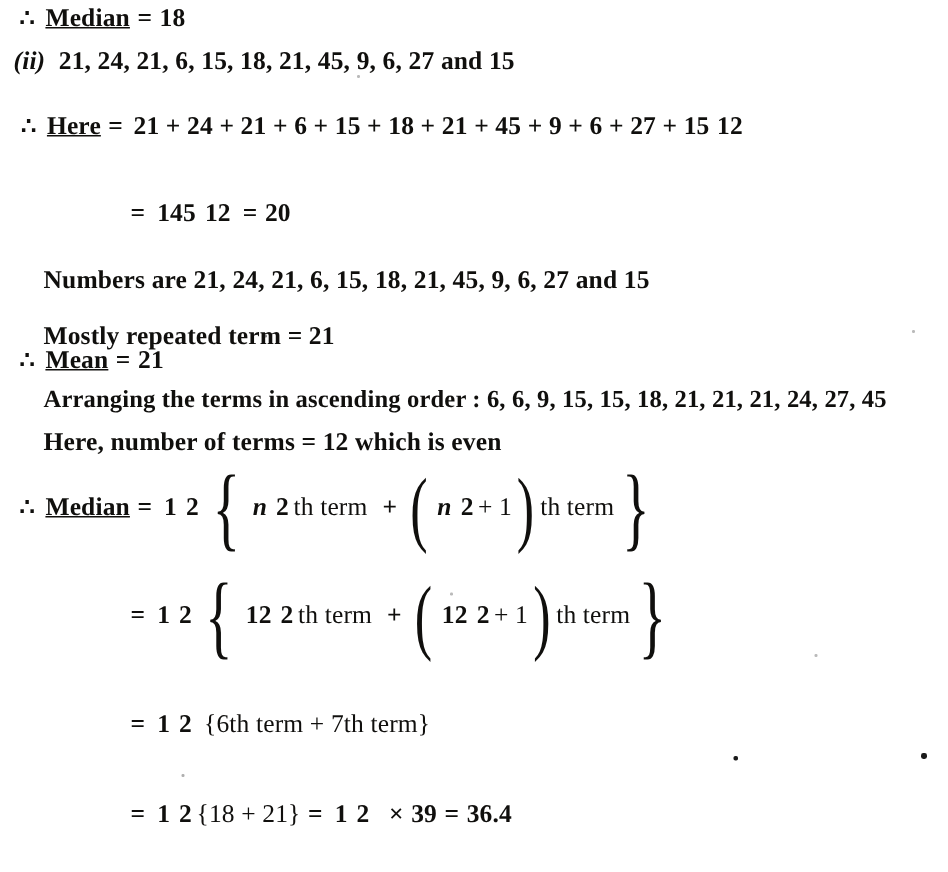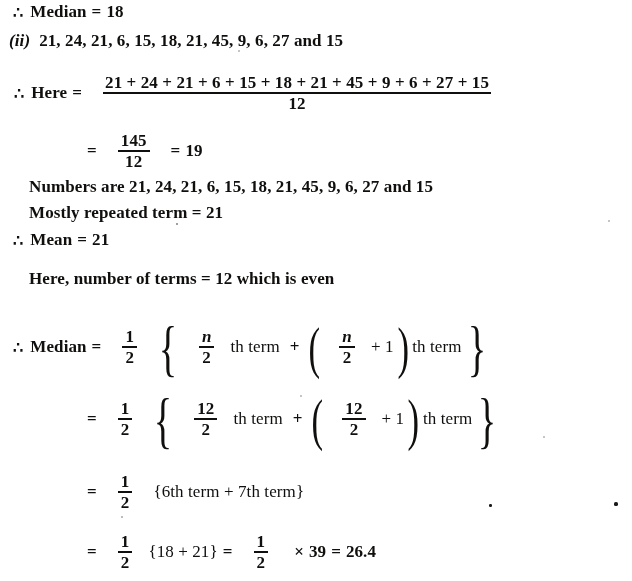--- a/index.html
+++ b/index.html
@@ -34,40 +34,41 @@
     letter-spacing: 0.1px;
   }
 
   .tf {           
     font-weight: bold;
     font-size: 16px;
     margin-right: 7px;
   }
   .lbl {
     font-weight: bold;
+    text-decoration: underline;
   }
   .eq {
     margin: 0 5px;
     font-weight: bold;
   }
   .txt {
     font-weight: normal;
   }
   .ital {
     font-style: italic;
   }
 
   
   .frac {
     display: inline-flex;
-    flex-direction: column;
+    flex-direction: row;
     align-items: center;
     justify-content: flex-start;
     vertical-align: middle;
-    margin: 0 16px;
+    margin: 0 0;
     line-height: 1.02;
   }
   .frac .num,
   .frac .den {
     display: block;
     padding: 0 3px;
     font-weight: bold;
     text-align: center;
   }
   .frac .bar {
@@ -140,40 +141,43 @@
   </div>
 
   <div class="line" style="left:82px; top:132px;">
     <span class="eq">=</span>
     <span class="frac">
       <span class="num">145</span>
       <span class="bar"></span>
       <span class="den">12</span>
     </span>
     <span class="eq">=</span>
-    <span>19</span>
+    <span>20</span>
   </div>
 
   <div class="line" style="left:29px; top:177px;">
     <span>Numbers are 21, 24, 21, 6, 15, 18, 21, 45, 9, 6, 27 and 15</span>
   </div>
 
-  <div class="line" style="left:29px; top:203px;">
+  <div class="line" style="left:29px; top:214px;">
     <span>Mostly repeated term = 21</span>
   </div>
 
   <div class="line" style="left:13px; top:230px;">
     <span class="tf">∴</span>
     <span class="lbl">Mean</span>
     <span class="eq">=</span>
     <span>21</span>
   </div>
 
-
-  <div class="line" style="left:29px; top:269px;">
+  <div class="line" style="left:29px; top:256px; font-size:16.4px;">
+    <span>Arranging the terms in ascending order : 6, 6, 9, 15, 15, 18, 21, 21, 21, 24, 27, 45</span>
+  </div>
+
+  <div class="line" style="left:29px; top:285px;">
     <span>Here, number of terms = 12 which is even</span>
   </div>
 
   <div class="line" style="left:13px; top:328px;">
     <span class="tf">∴</span>
     <span class="lbl">Median</span>
     <span class="eq">=</span>
     <span class="frac">
       <span class="num">1</span>
       <span class="bar"></span>
@@ -250,21 +254,21 @@
     <span class="eq">=</span>
     <span class="frac">
       <span class="num">1</span>
       <span class="bar"></span>
       <span class="den">2</span>
     </span>
     <span class="sp"></span>
     <span class="eq">×</span>
     <span>39</span>
     <span class="eq">=</span>
-    <span>26.4</span>
+    <span>36.4</span>
   </div>
 
   <div class="speck" style="left:489px; top:504px; width:3px; height:3px;"></div>
   <div class="speck" style="left:614px; top:502px; width:4px; height:4px;"></div>
   <div class="speck" style="left:176px; top:223px; width:2px; height:2px; opacity:.5;"></div>
   <div class="speck" style="left:121px; top:516px; width:2px; height:2px; opacity:.35;"></div>
   <div class="speck" style="left:238px; top:50px; width:2px; height:2px; opacity:.3;"></div>
   <div class="speck" style="left:543px; top:436px; width:2px; height:2px; opacity:.3;"></div>
   <div class="speck" style="left:300px; top:395px; width:2px; height:2px; opacity:.3;"></div>
   <div class="speck" style="left:608px; top:220px; width:2px; height:2px; opacity:.3;"></div>

